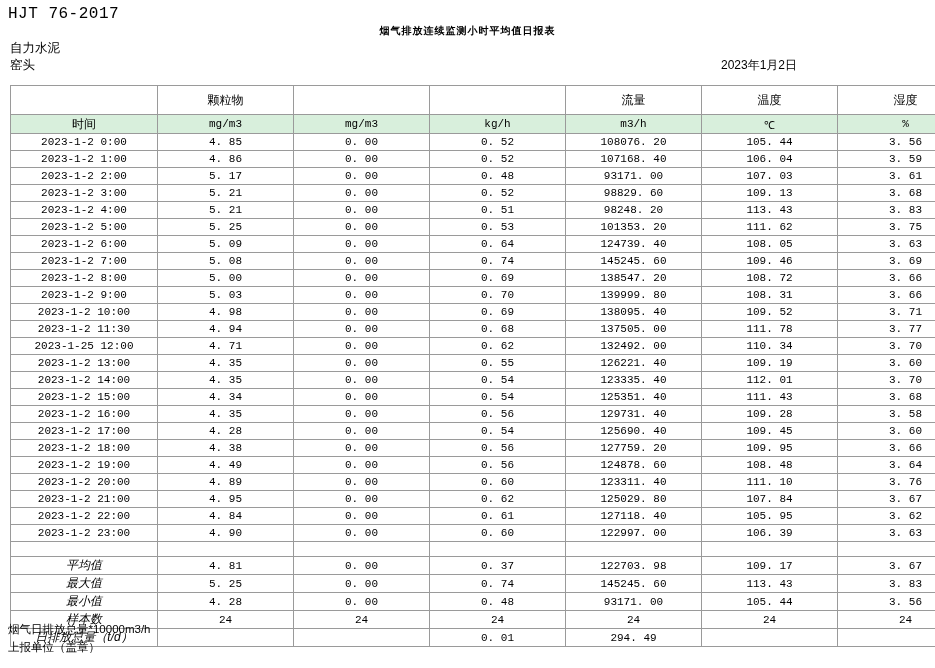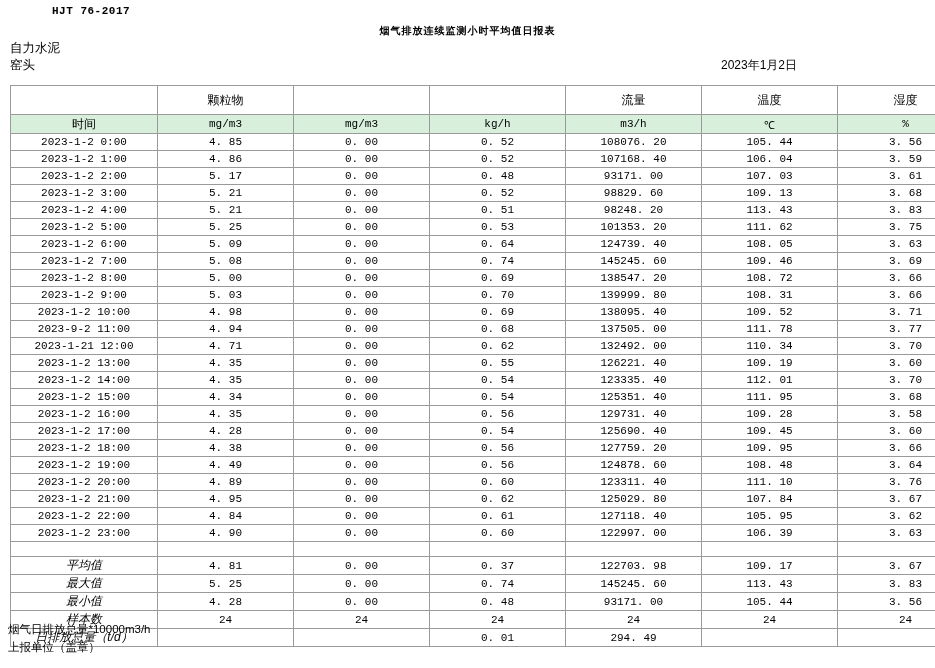--- a/index.html
+++ b/index.html
@@ -13,24 +13,23 @@
     font-family: "Liberation Serif", serif;
     color: #000000;
     position: relative;
     overflow: hidden;
   }
   .std-code {
     position: absolute;
     left: 8px;
     top: 5px;
     font-family: "Liberation Mono", monospace;
-    font-size: 11px;
-    font-weight: bold;
+    font-size: 16px;
+    font-weight: normal;
     letter-spacing: 0.5px;
-    margin-left: 44px;
   }
   .doc-title {
     position: absolute;
     left: 0;
     right: 0;
     top: 24px;
     text-align: center;
     font-family: "Liberation Sans", sans-serif;
     font-size: 10px;
     font-weight: bold;
@@ -242,30 +241,30 @@
       <tr class="data-row">
         <td class="col-time">2023-1-2 10:00</td>
         <td class="col-num">4. 98</td>
         <td class="col-num">0. 00</td>
         <td class="col-num">0. 69</td>
         <td class="col-num">138095. 40</td>
         <td class="col-num">109. 52</td>
         <td class="col-num">3. 71</td>
       </tr>
       <tr class="data-row">
-        <td class="col-time">2023-9-2 11:00</td>
+        <td class="col-time">2023-1-2 11:30</td>
         <td class="col-num">4. 94</td>
         <td class="col-num">0. 00</td>
         <td class="col-num">0. 68</td>
         <td class="col-num">137505. 00</td>
         <td class="col-num">111. 78</td>
         <td class="col-num">3. 77</td>
       </tr>
       <tr class="data-row">
-        <td class="col-time">2023-1-21 12:00</td>
+        <td class="col-time">2023-1-25 12:00</td>
         <td class="col-num">4. 71</td>
         <td class="col-num">0. 00</td>
         <td class="col-num">0. 62</td>
         <td class="col-num">132492. 00</td>
         <td class="col-num">110. 34</td>
         <td class="col-num">3. 70</td>
       </tr>
       <tr class="data-row">
         <td class="col-time">2023-1-2 13:00</td>
         <td class="col-num">4. 35</td>
@@ -283,21 +282,21 @@
         <td class="col-num">123335. 40</td>
         <td class="col-num">112. 01</td>
         <td class="col-num">3. 70</td>
       </tr>
       <tr class="data-row">
         <td class="col-time">2023-1-2 15:00</td>
         <td class="col-num">4. 34</td>
         <td class="col-num">0. 00</td>
         <td class="col-num">0. 54</td>
         <td class="col-num">125351. 40</td>
-        <td class="col-num">111. 95</td>
+        <td class="col-num">111. 43</td>
         <td class="col-num">3. 68</td>
       </tr>
       <tr class="data-row">
         <td class="col-time">2023-1-2 16:00</td>
         <td class="col-num">4. 35</td>
         <td class="col-num">0. 00</td>
         <td class="col-num">0. 56</td>
         <td class="col-num">129731. 40</td>
         <td class="col-num">109. 28</td>
         <td class="col-num">3. 58</td>

